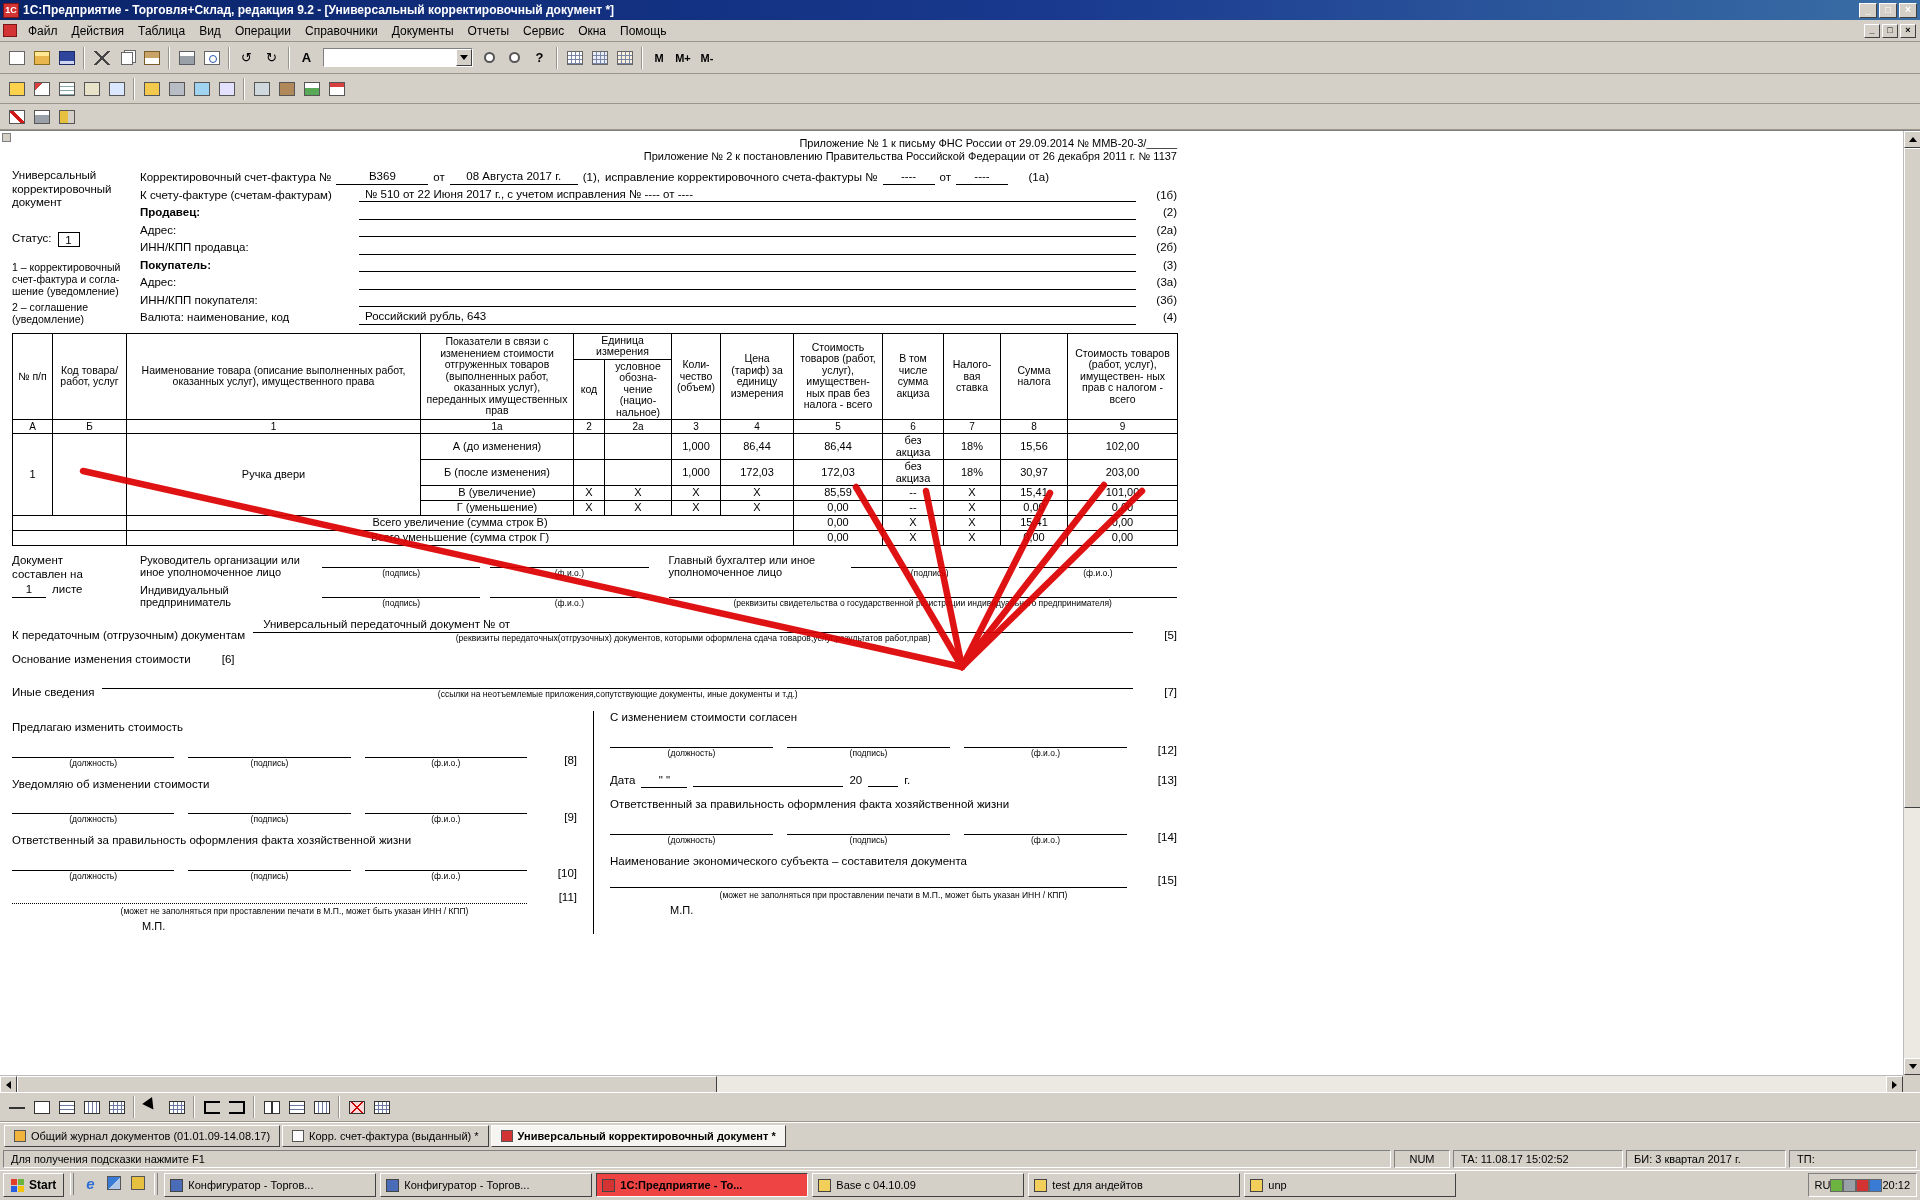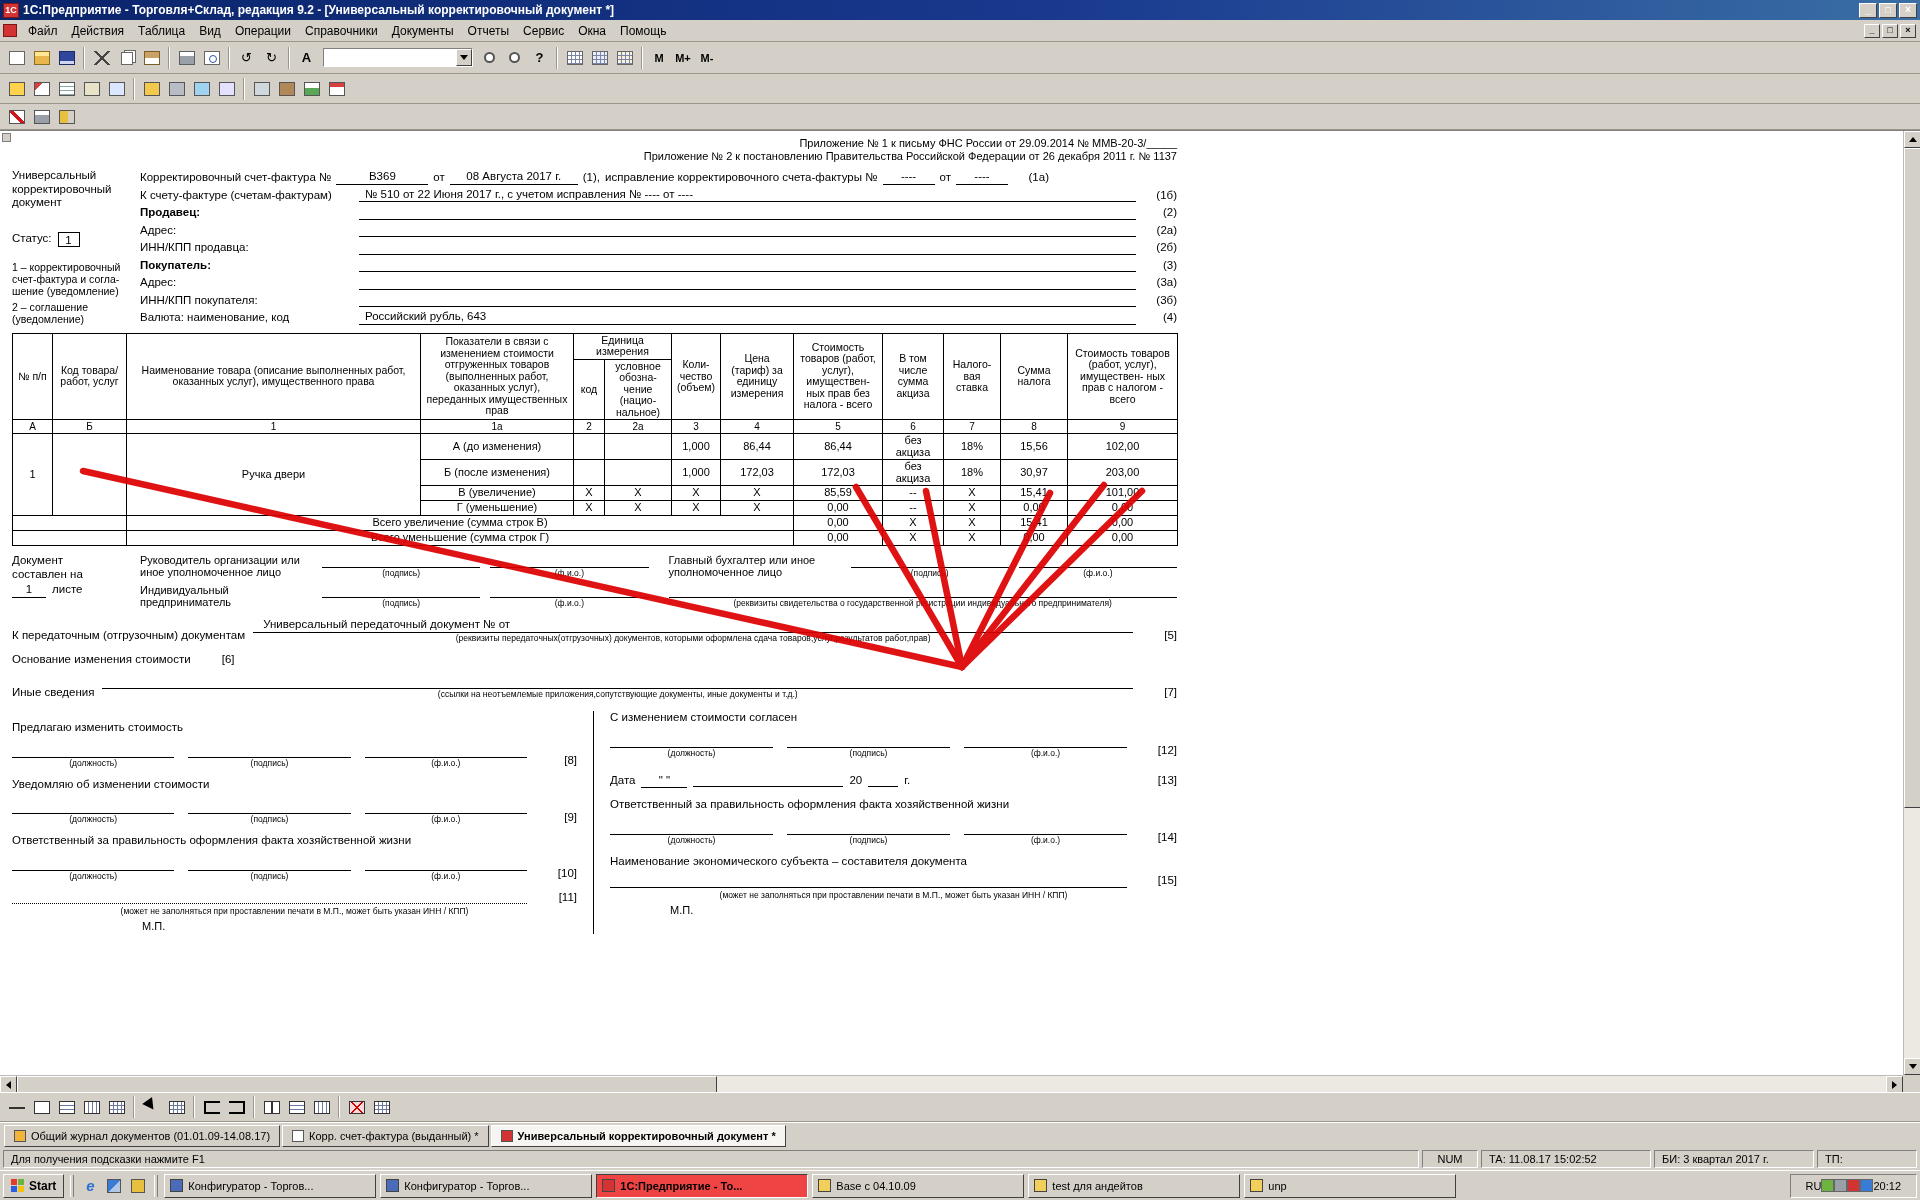--- a/index.html
+++ b/index.html
@@ -158,36 +158,36 @@
   .tab { height:22px; display:flex; align-items:center; gap:5px; padding:0 9px; font-size:11px;
     background:#d4d0c8; border:1px solid; border-color:#fff #404040 #404040 #fff; white-space:nowrap; }
   .tab.active { background:#f7f5f1; font-weight:bold; }
   .tico { width:12px; height:12px; flex:none; border:1px solid #555; }
 
   .statusbar { height:22px; display:flex; align-items:center; gap:3px; padding:1px 3px; background:#d4d0c8; }
   .sp { height:18px; border:1px solid; border-color:#808080 #fff #fff #808080; display:flex; align-items:center;
     padding:0 7px; font-size:11px; white-space:nowrap; }
   .sp-hint { flex:1; }
 
-  .taskbar { height:30px; display:flex; align-items:center; gap:4px; padding:2px 3px; background:#d4d0c8;
+  .taskbar { height:30px; display:flex; gap:4px; padding:2px 3px; background:#d4d0c8;
     border-top:1px solid #fff; }
   .startbtn { height:24px; display:flex; align-items:center; gap:5px; padding:0 7px; font-weight:bold; font-size:12px;
     background:#d4d0c8; border:1px solid; border-color:#fff #404040 #404040 #fff; flex:none; }
   .flag { display:grid; grid-template-columns:6px 6px; grid-template-rows:6px 6px; gap:1px; }
   .flag i { display:block; }
   .handle { width:4px; height:22px; border-left:1px solid #fff; border-right:1px solid #808080; margin:0 2px; flex:none; }
   .ql { width:20px; height:20px; display:flex; align-items:center; justify-content:center; flex:none; }
   .ie { color:#2a6fd6; font-weight:bold; font-style:italic; font-size:15px; }
   .qlsq { width:14px; height:14px; border:1px solid #555; }
   .task { width:212px; height:24px; display:flex; align-items:center; gap:5px; padding:0 5px; font-size:11px;
     background:#d4d0c8; border:1px solid; border-color:#fff #404040 #404040 #fff; white-space:nowrap; overflow:hidden; flex:none; }
   .task.active { border-color:#404040 #fff #fff #404040; background:#ef4444; font-weight:bold; }
   .tkico { width:13px; height:13px; border:1px solid #444; flex:none; }
   .tray { margin-left:auto; height:24px; border:1px solid; border-color:#808080 #fff #fff #808080;
-    display:flex; align-items:center; padding:0 15px; font-size:11px; flex:none; }
+    display:flex; align-items:center; padding:0 6px; font-size:11px; flex:none; }
   .trico { width:13px; height:13px; border:1px solid #666; }
 </style>
 </head>
 <body>
 
 <div class="screen">
 
   <div class="titlebar">
     <div class="appicon">1С</div>
     <span class="ttext">1С:Предприятие - Торговля+Склад, редакция 9.2 - [Универсальный корректировочный документ  *]</span>
@@ -823,21 +823,21 @@
       <div class="tico" style="background:#d43333"></div>
       <span>Универсальный корректировочный документ  *</span>
     </div>
   </div>
 
   <div class="statusbar">
     <div class="sp sp-hint">Для получения подсказки нажмите F1</div>
     <div class="sp" style="width:56px;justify-content:center">NUM</div>
     <div class="sp" style="width:170px">ТА: 11.08.17  15:02:52</div>
     <div class="sp" style="width:160px">БИ: 3 квартал 2017 г.</div>
-    <div class="sp" style="width:100px">ТП:</div>
+    <div class="sp" style="width:128px">ТП:</div>
   </div>
 
   <div class="taskbar">
     <div class="startbtn">
       <div class="flag">
         <i style="background:#e33e2b"></i>
           <i style="background:#6cb33f"></i>
           <i style="background:#2b5fe3"></i>
           <i style="background:#f4c20d"></i>
       </div>

